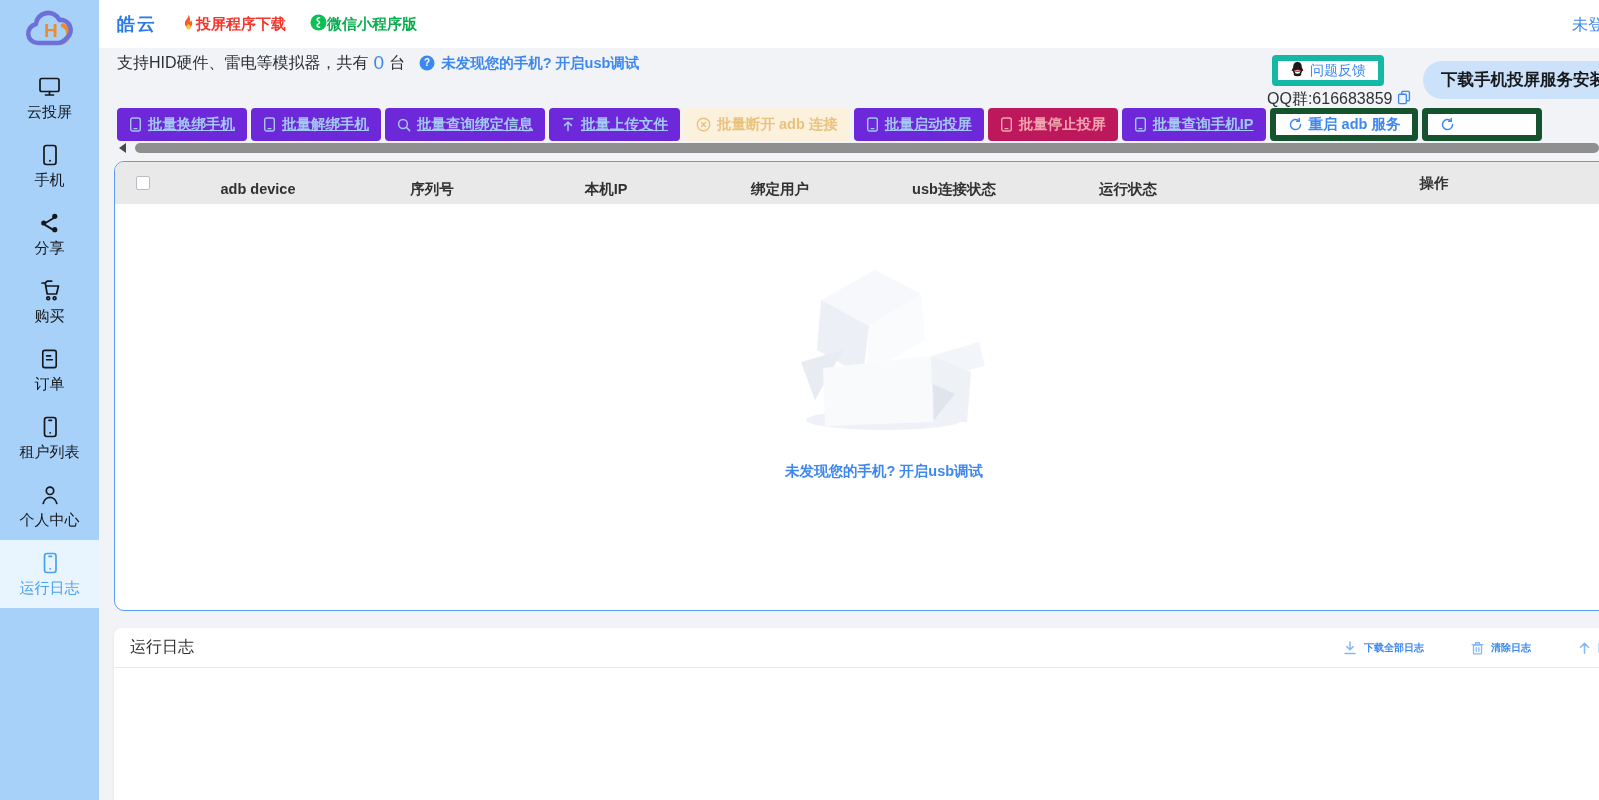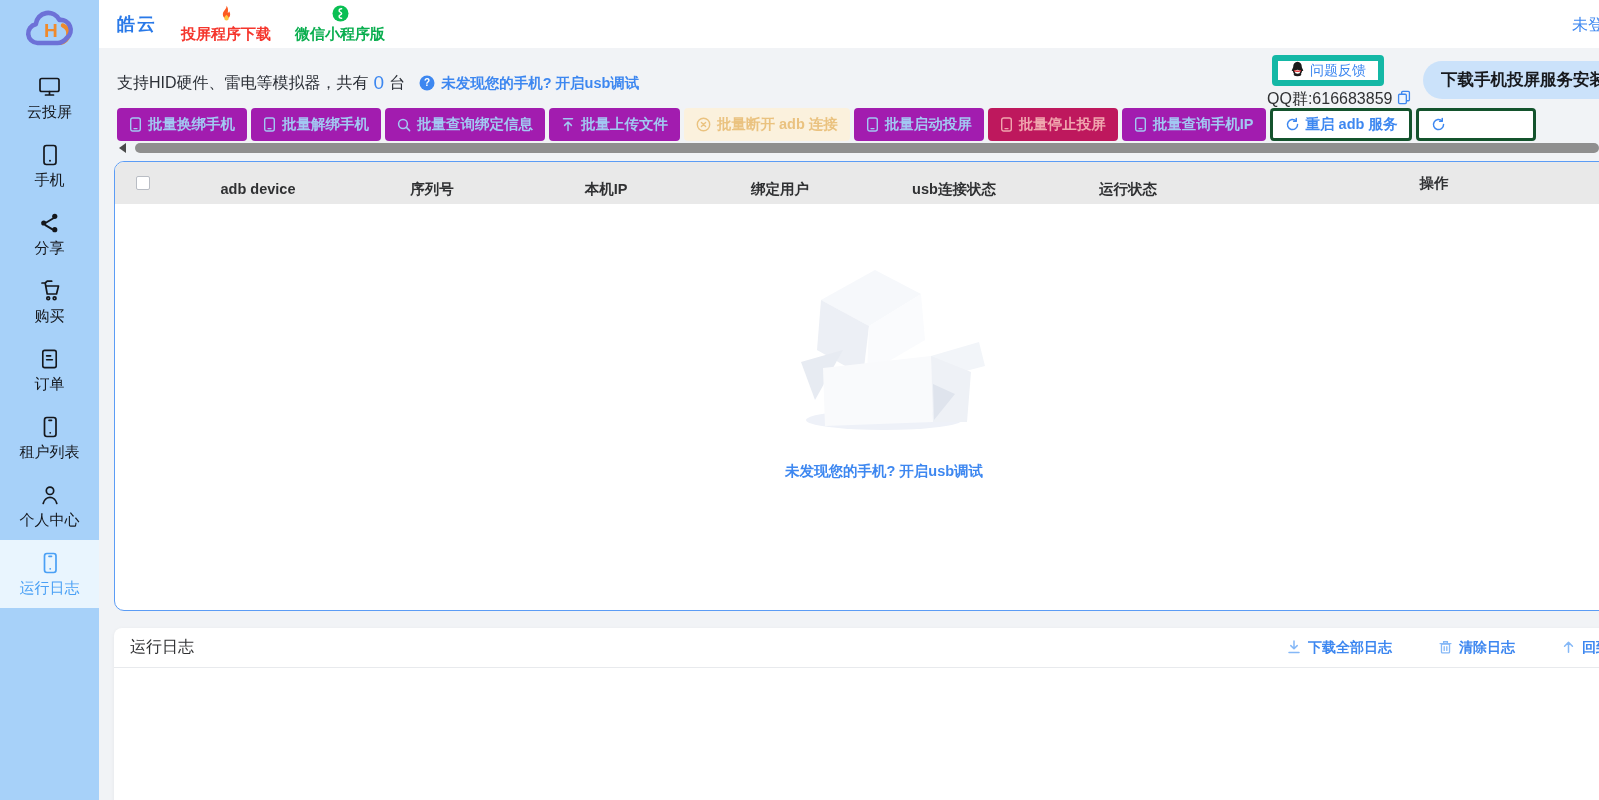--- a/index.html
+++ b/index.html
@@ -15,54 +15,54 @@
   .nav-item { height:68px; width:100%; display:flex; flex-direction:column;
     align-items:center; justify-content:center; gap:4px; cursor:pointer;
     color:#14171c; font-size:15px; }
   .nav-item svg { display:block; }
   .nav-item.active { background:#e9f5fe; color:#4aa0f5; }
 
   
   .main-header { position:absolute; left:99px; top:0; width:1544px; height:48px;
     background:#fff; display:flex; align-items:center; }
   .brand { margin-left:18px; font-size:18px; font-weight:bold; color:#2979e8; letter-spacing:2px; }
-  .hlink { display:flex; align-items:center; font-size:15px; font-weight:bold; cursor:pointer;flex-direction:column; }
+  .hlink { display:flex; align-items:center; font-size:15px; font-weight:bold; cursor:pointer; }
   .hlink.red { color:#f5362d; margin-left:24px; }
   .hlink.green { color:#0aae4f; margin-left:24px; }
   .login-link { position:absolute; left:1572px; top:15px; color:#3d87f0; font-size:16px;
     white-space:nowrap; cursor:pointer; }
 
   
   .content-bg { position:absolute; left:99px; top:48px; width:1500px; height:752px; background:#f1f3f6; }
 
   
-  .info-row { position:absolute; left:117px; top:72px; display:flex; align-items:center;
+  .info-row { position:absolute; left:117px; top:52px; display:flex; align-items:center;
     font-size:16px; color:#2b2f36; white-space:nowrap; }
   .dev-count { color:#3d87f0; font-size:19px; margin:0 5px; }
   .dev-unit { margin-right:14px; }
   .q-icon { margin-right:6px; display:flex; }
   .help-link { color:#3d87f0; font-size:14.5px; font-weight:bold; cursor:pointer; }
 
   .feedback-btn { position:absolute; left:1272px; top:55px; height:31px; padding:0 12px;
     background:#fff; border:6px solid #14b8a6; border-radius:4px; display:flex;
     align-items:center; gap:5px; color:#3d87f0; font-size:14px; cursor:pointer; white-space:nowrap; }
   .qq-group { position:absolute; left:1267px; top:89px; display:flex; align-items:center;
     gap:5px; font-size:16px; color:#303133; white-space:nowrap; }
   .download-pkg { position:absolute; left:1423px; top:61px; height:38px; padding:0 18px;
     background:#cbe2fa; border-radius:19px; display:flex; align-items:center;
     font-size:16.5px; font-weight:bold; color:#17191d; white-space:nowrap; cursor:pointer; }
 
   
   .toolbar { position:absolute; left:117px; top:108px; display:flex; gap:4px; white-space:nowrap; }
   .tbtn { height:33px; padding:0 12px; border-radius:4px; display:flex; align-items:center;
     gap:6px; font-size:14.5px; font-weight:bold; cursor:not-allowed; }
-  .tbtn.blue   { background:#a21caf; color:#a2c8f2; }
+  .tbtn.blue   { background:#6d28d9; color:#a2c8f2;text-decoration:underline; }
   .tbtn.orange { background:#fbf1dd; color:#eac27f; }
   .tbtn.red    { background:#be185d; color:#f0a6ae; }
-  .tbtn.active { background:#fff; color:#3d87f0; border:3px solid #14532d; cursor:pointer; font-weight:600; }
+  .tbtn.active { background:#fff; color:#3d87f0; border:6px solid #14532d; cursor:pointer; font-weight:600; }
 
   
   .hscroll { position:absolute; left:119px; top:141px; width:1480px; height:13px;
     display:flex; align-items:center; }
   .hs-arrow { width:0; height:0; border-top:5px solid transparent; border-bottom:5px solid transparent;
     border-right:7px solid #4a4a4a; cursor:pointer; }
   .hs-thumb { margin-left:9px; flex:1; height:10px; background:#8f8f8f; border-radius:5px; cursor:grab; }
 
   
   .table-card { position:absolute; left:114px; top:161px; width:1540px; height:450px;
@@ -78,22 +78,22 @@
     align-items:center; padding-top:50px; }
   .empty-link { margin-top:24px; color:#3d87f0; font-size:14.5px; font-weight:bold; cursor:pointer; }
 
   
   .log-card { position:absolute; left:114px; top:628px; width:1540px; height:200px;
     background:#fff; border-radius:8px; box-shadow:0 1px 4px rgba(0,0,0,.05); }
   .log-head { height:40px; display:flex; align-items:center; padding:0 16px;
     border-bottom:1px solid #e8eaed; }
   .log-title { font-size:16px; color:#303133; }
   .log-actions { margin-left:auto; display:flex; gap:46px; }
-  .log-action { display:flex; align-items:flex-start; gap:6px; color:#3d87f0;
-    font-size:14px; font-weight:bold; cursor:pointer; white-space:nowrap; }
+  .log-action { display:flex; align-items:center; gap:6px; color:#3d87f0;
+    font-size:10px; font-weight:bold; cursor:pointer; white-space:nowrap; }
 </style>
 </head>
 <body>
 
 <div class="page">
 
   <div class="sidebar">
     <div class="logo-wrap">
       <span>
         <svg width="54" height="44" viewBox="0 0 54 44">

